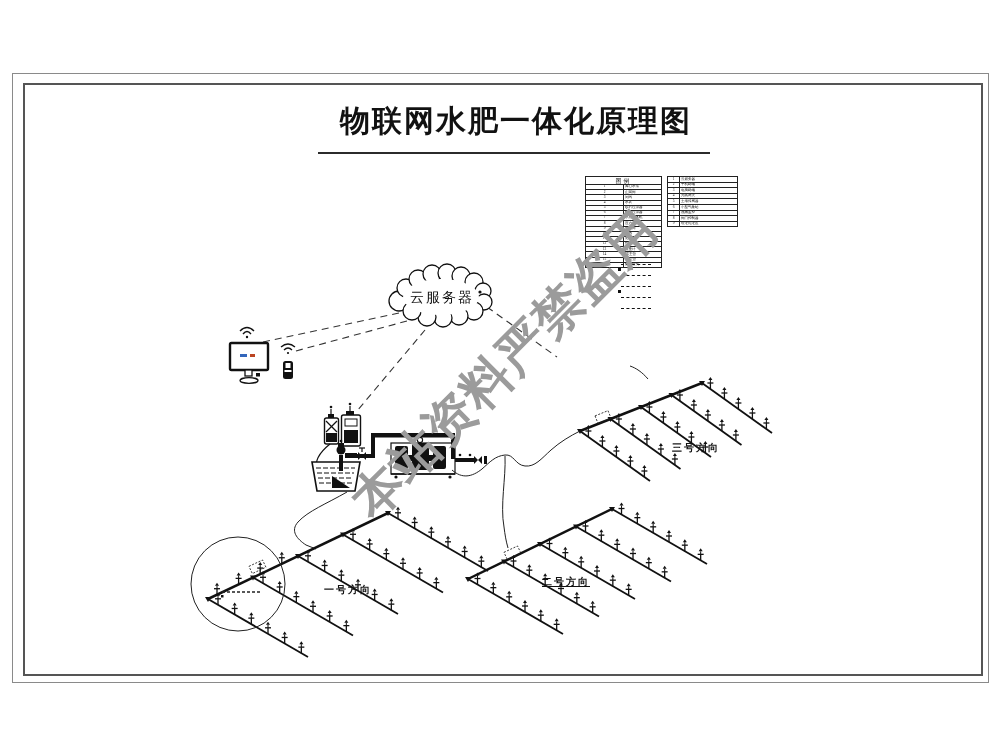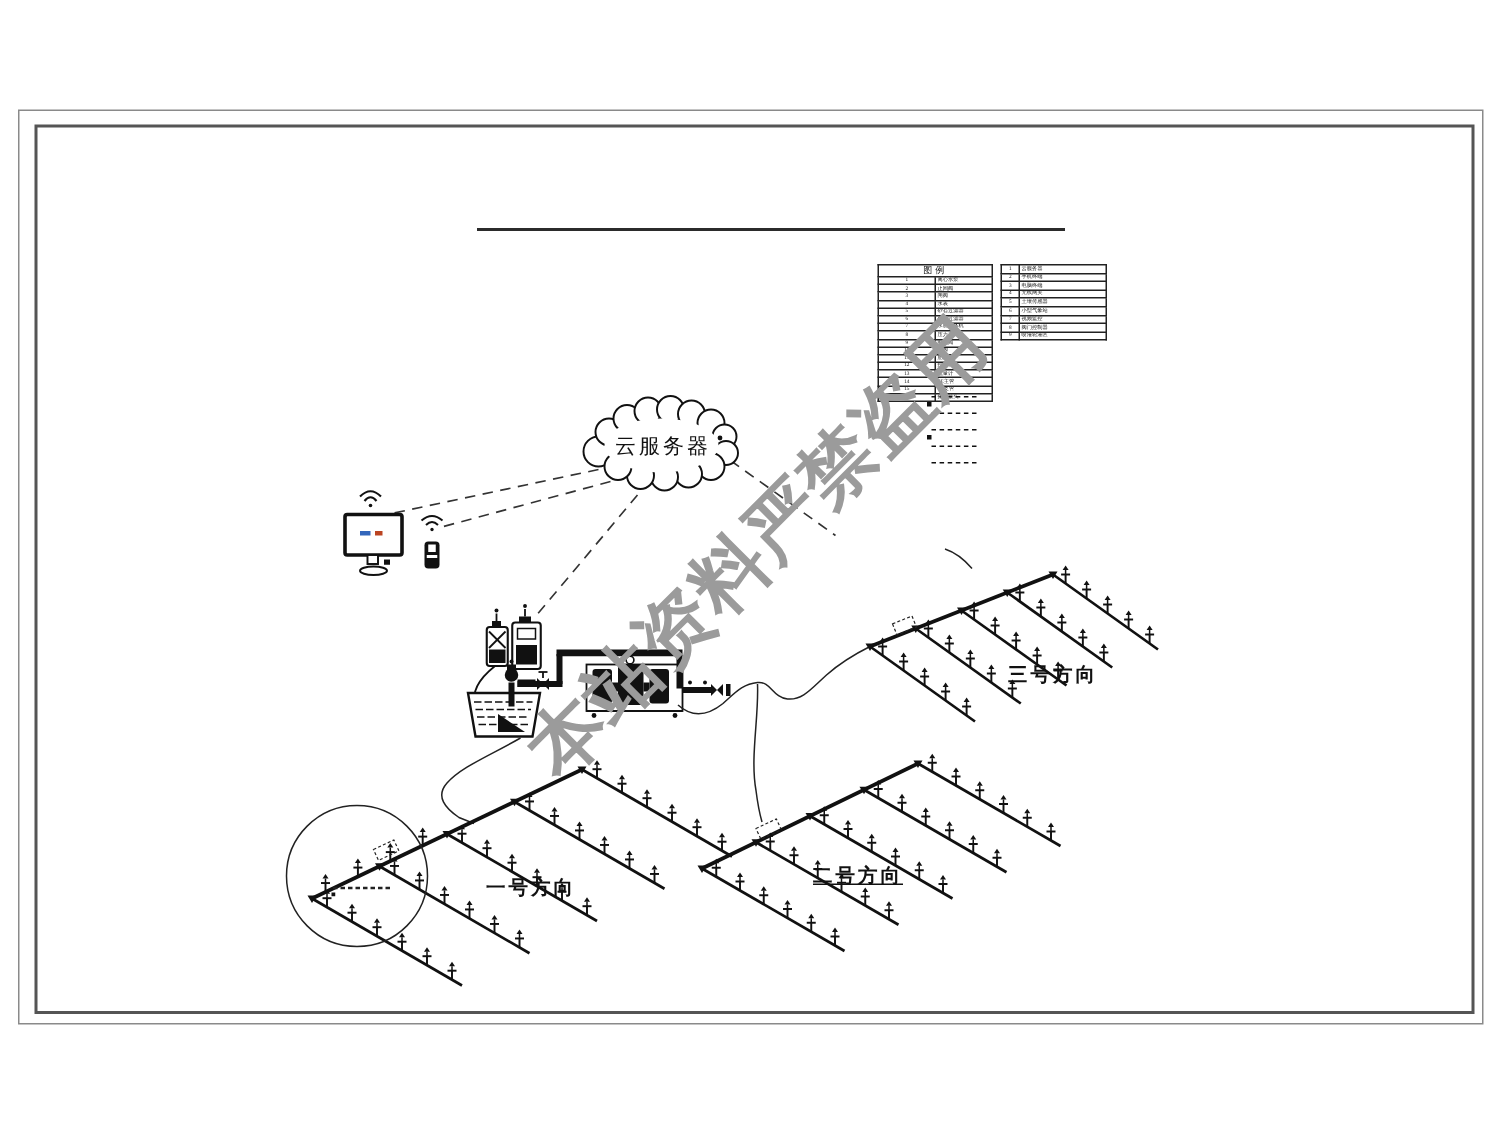--- a/index.html
+++ b/index.html
@@ -20,36 +20,37 @@
   #legend-left{left:585px;top:176px;width:77px;}
   #legend-left th{font-size:6px;height:7px;text-align:center;letter-spacing:2px;}
   #legend-left td.no{width:8px;text-align:center;}
   #legend-right{left:667px;top:176px;width:71px;}
   #legend-right td{height:4.6px;}
   #legend-right td.no{width:9px;text-align:center;}
   .dash-sample{width:30px;height:0;border-top:1.5px dashed #111;z-index:30;}
   .dash-dot{width:2.5px;height:2.5px;background:#111;z-index:30;}
   #cloud-label{left:407px;top:289px;width:70px;text-align:center;font-size:14px;
                letter-spacing:2px;white-space:nowrap;z-index:20;}
-  .dir-label{font-size:13px;font-weight:700;letter-spacing:2px;white-space:nowrap;z-index:20;}
+  .dir-label{font-size:10px;font-weight:700;letter-spacing:2px;white-space:nowrap;z-index:20;}
   #dir1{left:324px;top:583px;}
   #dir2{left:542px;top:575px;text-decoration:underline;}
   #dir3{left:672px;top:441px;}
   #watermark{left:505px;top:365px;transform:translate(-50%,-50%) rotate(-45deg);
              white-space:nowrap;font-size:50px;font-weight:700;color:#9b9b9b;
              letter-spacing:1px;z-index:60;pointer-events:none;}
 </style>
 </head>
 <body>
 
 <div id="page">
 
   <div class="abs" id="frame-outer"></div>
   <div class="abs" id="frame-inner"></div>
 
+  <div class="abs" id="title">物联网水肥一体化原理图</div>
   <div class="abs" id="title-rule"></div>
 
   <svg class="abs" id="svg-layer" width="1000" height="750" viewBox="0 0 1000 750">
     <defs>
       <g id="spr">
         <line x1="0" y1="0" x2="0" y2="-6" stroke="#111" stroke-width="1.3"></line>
         <line x1="-3" y1="-6" x2="3" y2="-6" stroke="#111" stroke-width="1.3"></line>
         <line x1="0" y1="-6" x2="0" y2="-9" stroke="#111" stroke-width="1"></line>
         <polygon points="-2,-9 2,-9 0,-12" fill="#111"></polygon>
       </g>

